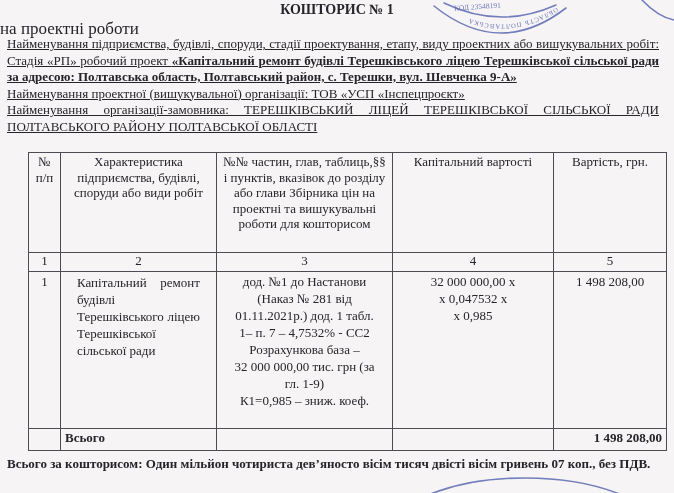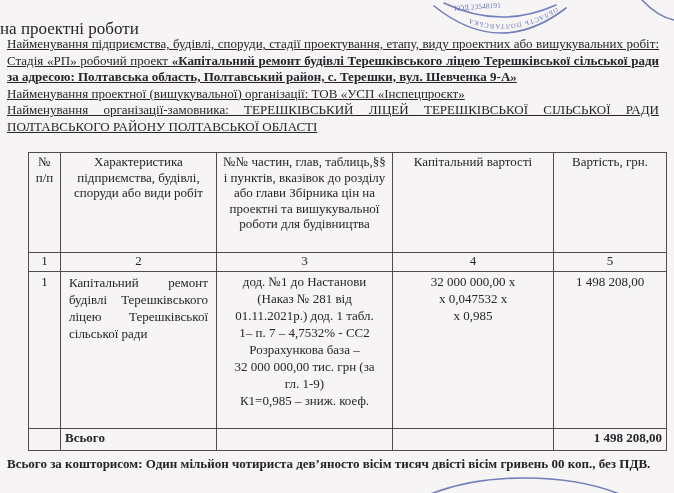--- a/index.html
+++ b/index.html
@@ -34,21 +34,21 @@
     vertical-align:top;
     padding:1px 3px;
     overflow:hidden;
   }
   tr.head td{text-align:center;line-height:15.6px;height:97px;}
   tr.nums td{text-align:center;height:18px;line-height:15px;padding:0;}
   tr.data td{height:152px;line-height:17px;}
   tr.total td{height:19px;line-height:16px;padding:1px 4px;margin-left:24px;}
   .c{text-align:center;}
   .pre{white-space:pre-line;}
-  .just{text-align:justify;padding:2px 8px !important;}
+  .just{text-align:justify;padding:2px 16px !important;}
   .b{font-weight:bold;}
   .right{text-align:right;}
   .footer{
     position:absolute;top:456px;left:7px;width:650px;
     font-size:13px;font-weight:bold;line-height:16.5px;
     padding-left:23px;text-indent:-23px;
     text-align:justify;box-sizing:border-box;
   }
   .stamp-top{position:absolute;left:420px;top:0;}
   .stamp-bottom{position:absolute;left:375px;top:460px;}
@@ -66,20 +66,21 @@
     </g>
     <defs>
       <path id="arcTextPath" d="M 140,5 Q 80,45 20,3"></path>
     </defs>
     <text x="34" y="9" font-size="7.5" fill="#5c6ab2" opacity="0.9" transform="rotate(-4 60 6)">КОД 23548191</text>
     <text font-size="6.5" fill="#5c6ab2" opacity="0.9" letter-spacing="1">
       <textPath href="#arcTextPath" startOffset="4">ОБЛАСТЬ ПОЛТАВСЬКА</textPath>
     </text>
   </svg>
 
+  <div class="title">КОШТОРИС № 1</div>
   <div class="subtitle">на проектні роботи</div>
 
   <div class="intro">
     <p><span>Найменування підприємства, будівлі, споруди, стадії проектування, етапу, виду проектних або вишукувальних робіт: Стадія «РП» робочий проект </span><b>«Капітальний ремонт будівлі Терешківського ліцею Терешківської сільської ради за адресою: Полтавська область, Полтавський район, с. Терешки, вул. Шевченка 9-А»</b></p>
     <p>Найменування проектної (вишукувальної) організації: ТОВ «УСП «Інспецпроєкт»</p>
     <p>Найменування організації-замовника: ТЕРЕШКІВСЬКИЙ ЛІЦЕЙ ТЕРЕШКІВСЬКОЇ СІЛЬСЬКОЇ РАДИ ПОЛТАВСЬКОГО РАЙОНУ ПОЛТАВСЬКОЇ ОБЛАСТІ</p>
   </div>
 
   <table class="estimate-table">
     <colgroup>
@@ -87,21 +88,21 @@
         <col style="width:156px">
         <col style="width:176px">
       <col style="width:161px">
         <col style="width:113px">
     </colgroup>
     <tbody>
       <tr class="head">
         <td class="pre">№
 п/п</td>
         <td>Характеристика підприємства, будівлі, споруди або види робіт</td>
-        <td>№№ частин, глав, таблиць,§§ і пунктів, вказівок до розділу або глави Збірника цін на проектні та вишукувальної роботи для будівництва</td>
+        <td>№№ частин, глав, таблиць,§§ і пунктів, вказівок до розділу або глави Збірника цін на проектні та вишукувальні роботи для кошторисом</td>
         <td>Капітальний вартості</td>
         <td>Вартість, грн.</td>
       </tr>
       <tr class="nums">
         <td>1</td>
         <td>2</td>
         <td>3</td>
         <td>4</td>
         <td>5</td>
       </tr>
@@ -124,19 +125,19 @@
       <tr class="total">
         <td></td>
         <td class="b">Всього</td>
         <td></td>
         <td></td>
         <td class="b right">1 498 208,00</td>
       </tr>
     </tbody>
   </table>
 
-  <div class="footer">Всього за кошторисом: Один мільйон чотириста дев’яносто вісім тисяч двісті вісім гривень 00 коп., без ПДВ.</div>
+  <div class="footer">Всього за кошторисом: Один мільйон чотириста дев’яносто вісім тисяч двісті вісім гривень 07 коп., без ПДВ.</div>
 
   <svg class="stamp-bottom" width="299" height="33" viewBox="0 0 299 33">
     <ellipse cx="150" cy="90" rx="150" ry="72" fill="none" stroke="#5c6ab2" stroke-width="1.6" opacity="0.85"></ellipse>
   </svg>
 
 </div>
 
 </body></html>

